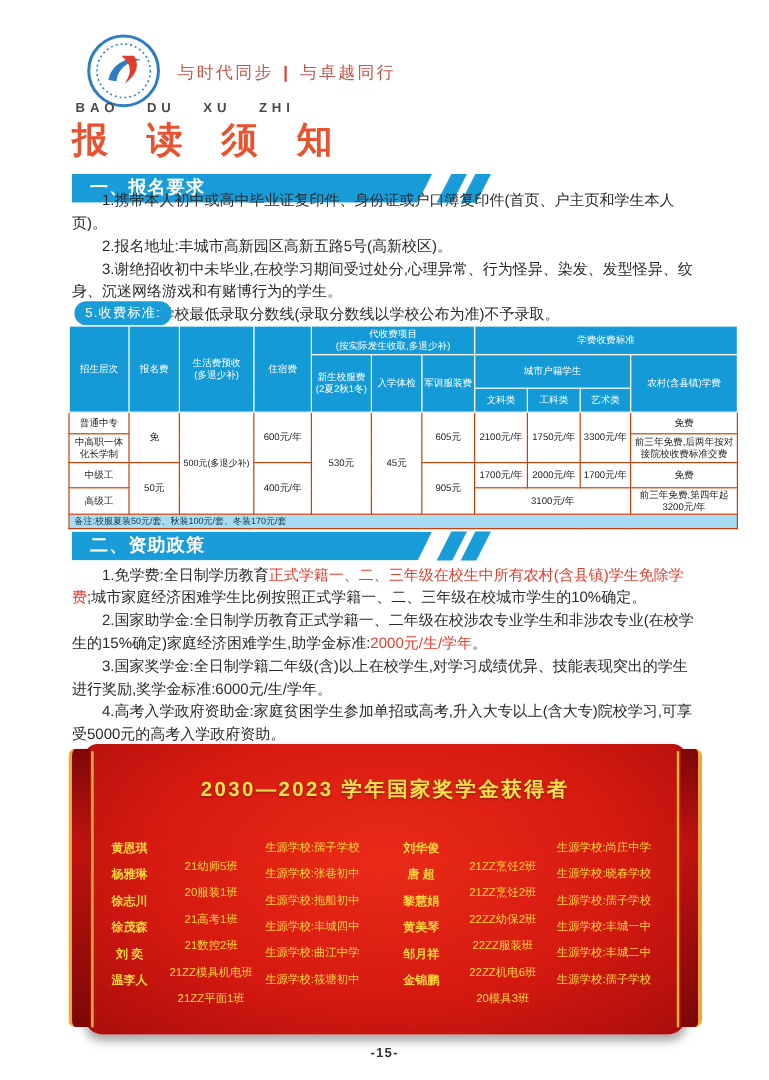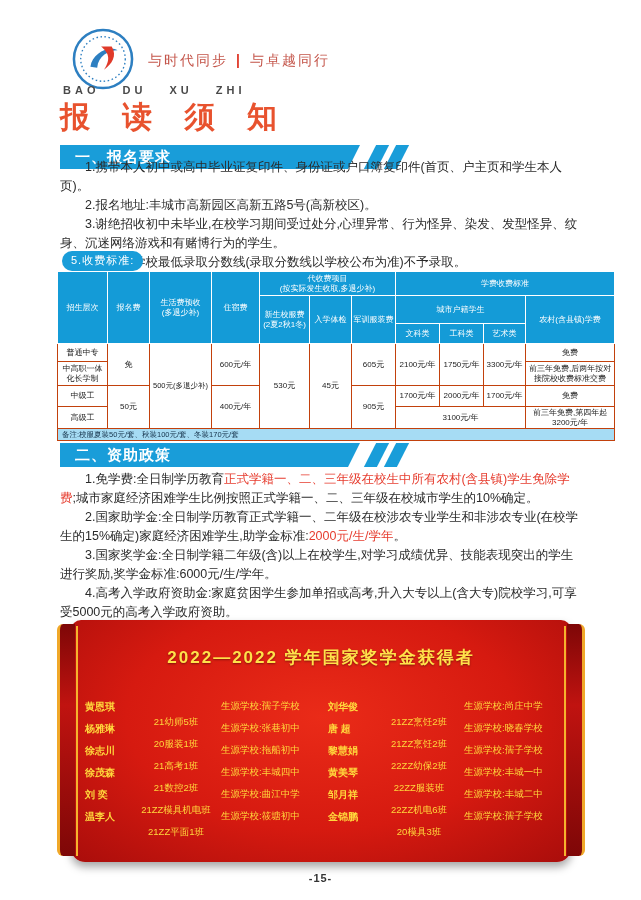--- a/index.html
+++ b/index.html
@@ -43,21 +43,21 @@
       border-radius:10px 10px 14px 14px;box-shadow:0 5px 8px rgba(0,0,0,.35);}
   .scroll .roll{position:absolute;top:6px;bottom:14px;width:15px;background:linear-gradient(180deg,#7e0707,#c01310 35%,#7e0707);}
   .scroll .roll.left{left:0;border-left:3px solid #f0a829;border-radius:6px 0 0 6px;}
   .scroll .roll.right{right:0;border-right:3px solid #f0a829;border-radius:0 6px 6px 0;}
   .scroll .goldline{position:absolute;top:8px;bottom:14px;width:2px;background:#f5b32d;}
   .scroll .goldline.l{left:19px;} .scroll .goldline.r{right:19px;}
   .scroll-title{position:absolute;left:0;right:0;top:28px;text-align:center;color:#ffe24a;
                 font-size:17px;font-weight:bold;letter-spacing:2px;text-shadow:0 1px 2px rgba(0,0,0,.4);}
   .winners{position:absolute;left:28px;right:24px;top:66px;}
   .win-row{display:grid;grid-template-columns:46px 86px 105px 46px 86px 105px;height:22px;align-items:center;column-gap:2px;}
-  .w-name{color:#ffd83c;font-weight:bold;font-size:10px;text-align:left;}
+  .w-name{color:#ffd83c;font-weight:bold;font-size:10px;text-align:center;}
   .w-cls{color:#ffd83c;font-size:9.5px;text-align:center;white-space:nowrap;margin-top:32px;}
   .w-school{color:#ffd83c;font-size:9.5px;text-align:left;white-space:nowrap;}
 
   .page-num{position:absolute;left:0;right:0;top:872px;text-align:center;font-size:11px;color:#333;letter-spacing:1px;font-weight:bold;}
 </style>
 </head>
 <body>
 
 <div class="page">
 
@@ -183,21 +183,21 @@
     <p>3.国家奖学金:全日制学籍二年级(含)以上在校学生,对学习成绩优异、技能表现突出的学生进行奖励,奖学金标准:6000元/生/学年。</p>
     <p>4.高考入学政府资助金:家庭贫困学生参加单招或高考,升入大专以上(含大专)院校学习,可享受5000元的高考入学政府资助。</p>
   </div>
 
   <div class="scroll">
     <div class="body"></div>
     <div class="roll left"></div>
     <div class="roll right"></div>
     <div class="goldline l"></div>
     <div class="goldline r"></div>
-    <div class="scroll-title">2022—2022 学年国家奖学金获得者</div>
+    <div class="scroll-title">2030—2023 学年国家奖学金获得者</div>
     <div class="winners">
       <div class="win-row">
         <span class="w-name">黄恩琪</span>
         <span class="w-cls">21幼师5班</span>
         <span class="w-school"><span>生源学校:</span><span>孺子学校</span></span>
         <span class="w-name">刘华俊</span>
         <span class="w-cls">21ZZ烹饪2班</span>
         <span class="w-school"><span>生源学校:</span><span>尚庄中学</span></span>
       </div>
       <div class="win-row">

